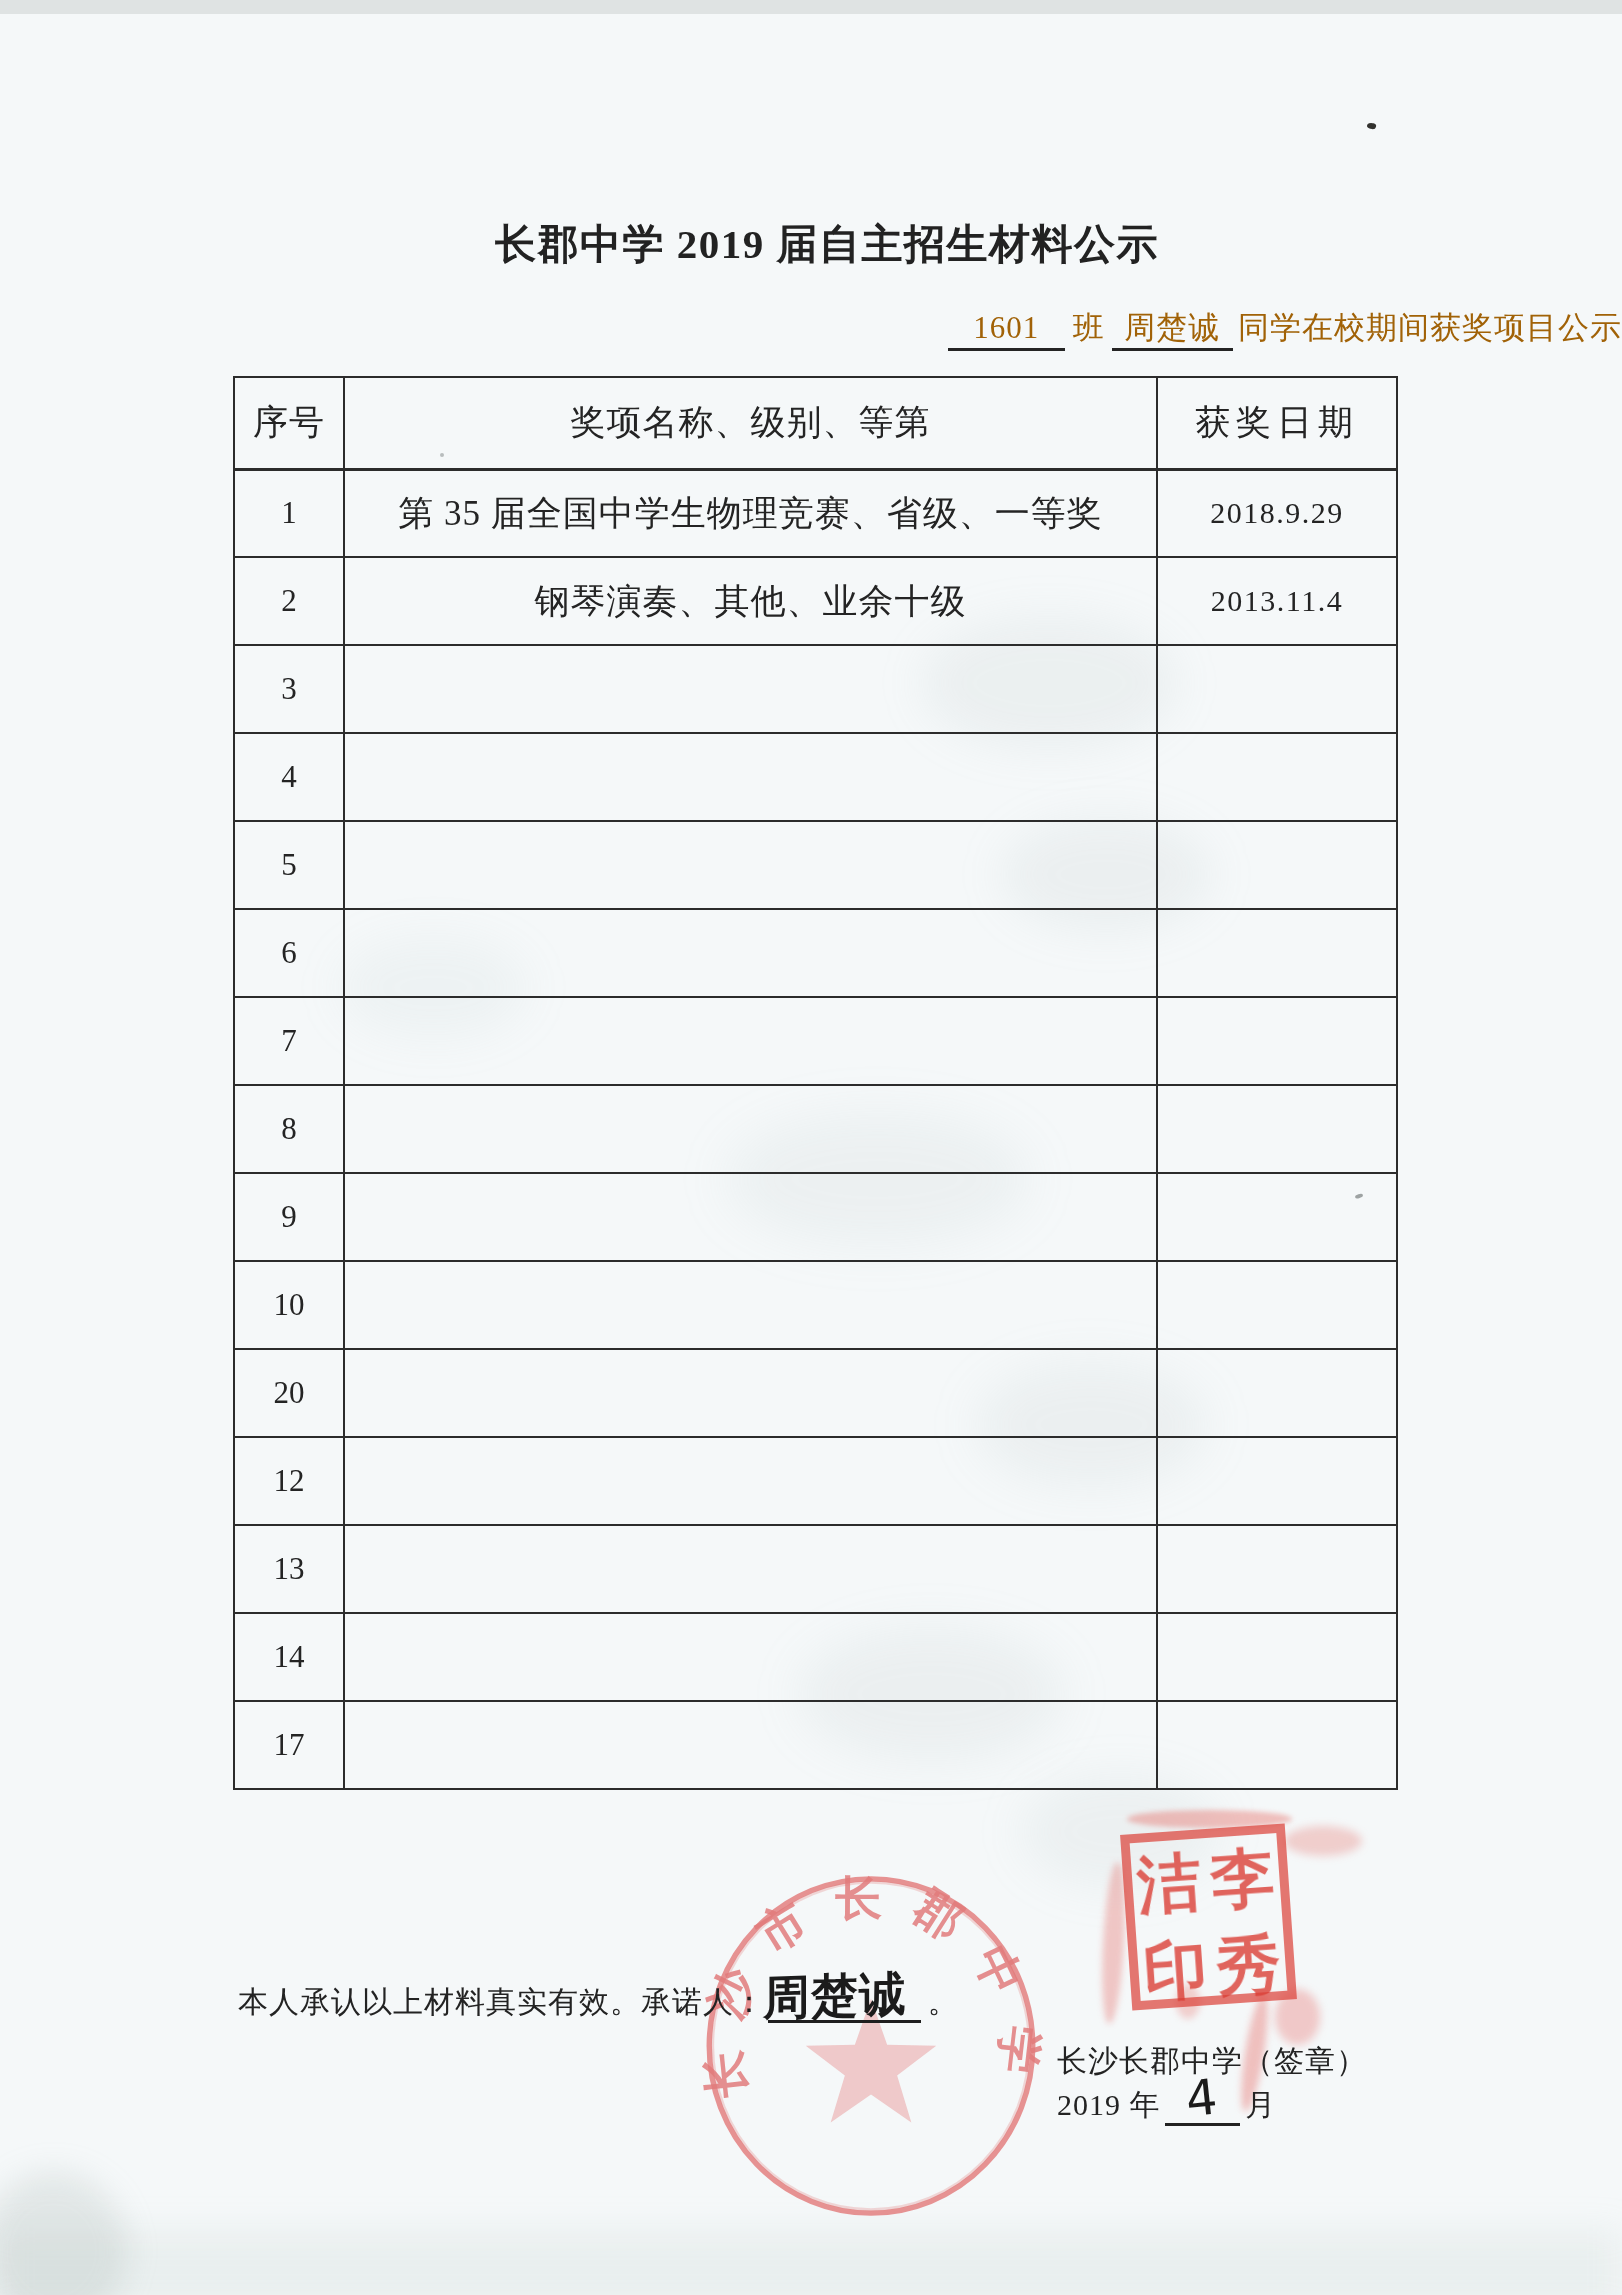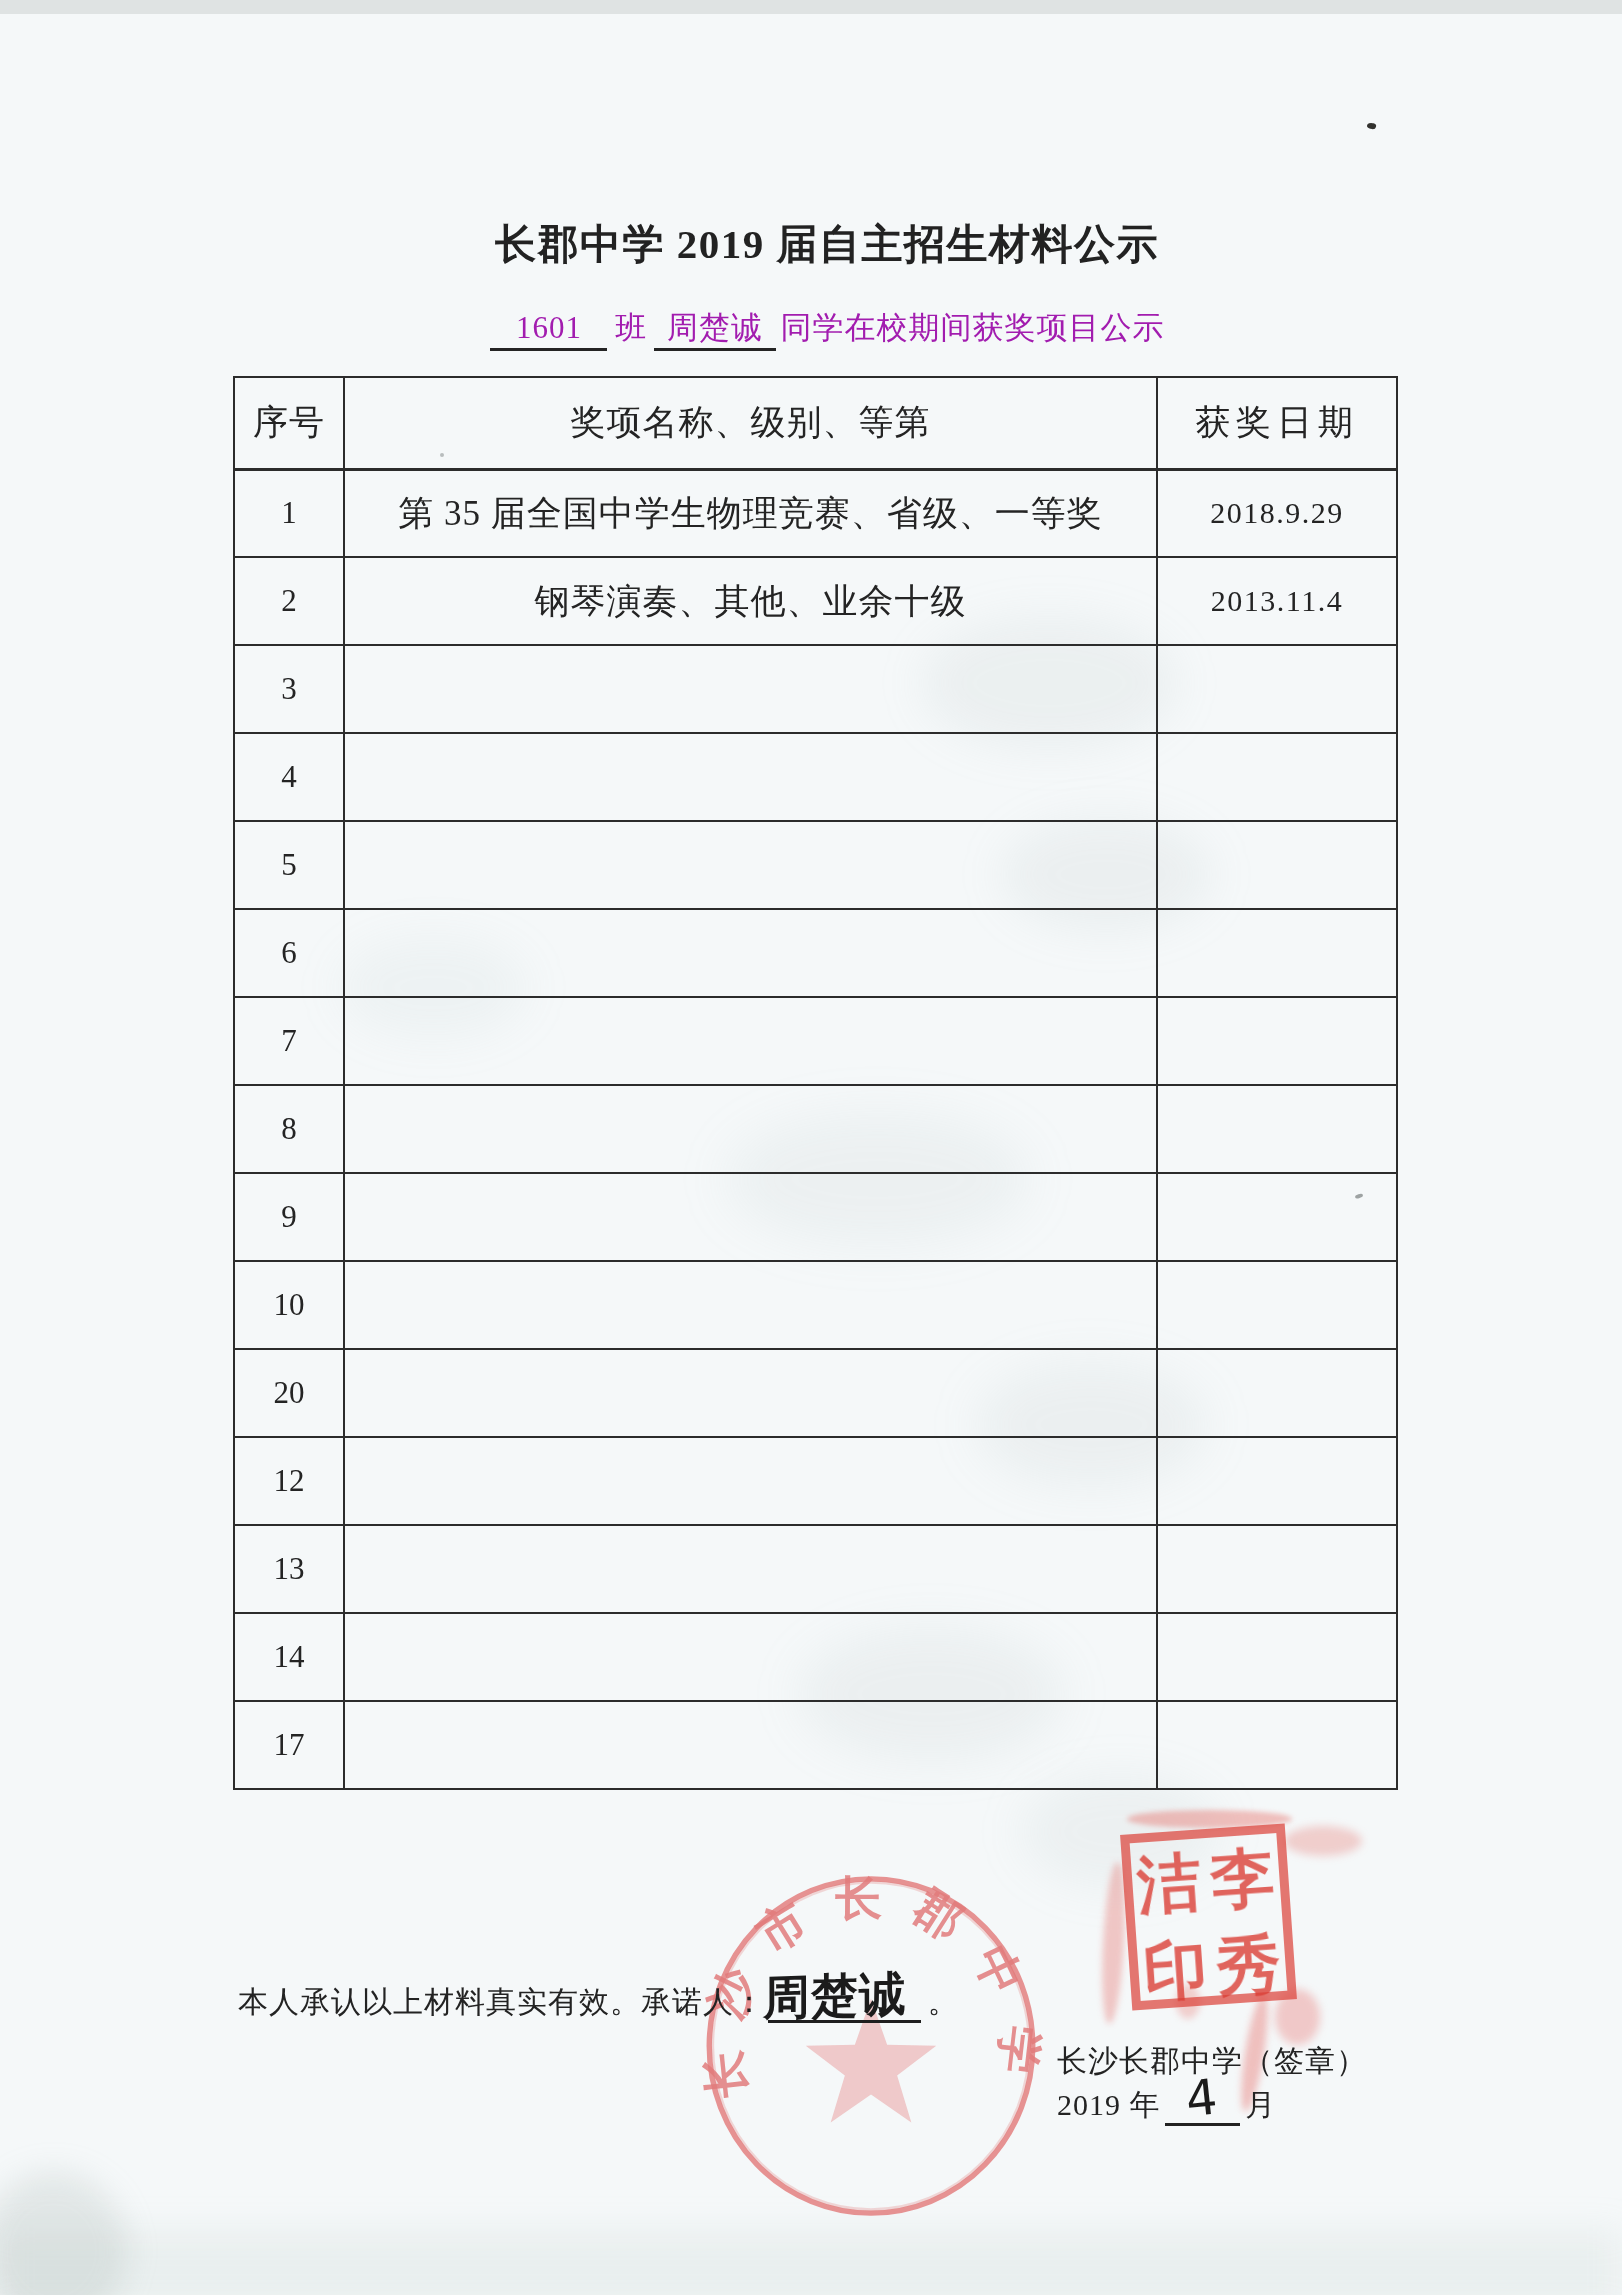--- a/index.html
+++ b/index.html
@@ -25,21 +25,21 @@
   .speck3 { left:440px; top:439px; width:4.4px; height:4.4px; border-radius:50%; background:rgba(110,118,118,.45); }
 
   
   .doc-title {
     position:absolute; top:203px; left:0; right:0; padding-left:32px;
     text-align:center; font-size:41px; font-weight:bold; letter-spacing:1.5px;
     color:#222; white-space:nowrap;
   }
   .doc-subtitle {
     position:absolute; top:293px; left:0; right:0; padding-left:33px;
-    text-align:center; font-size:31px; letter-spacing:1px; white-space:nowrap; color:#a21caf;
+    text-align:right; font-size:31px; letter-spacing:1px; white-space:nowrap; color:#a16207;
   }
   .u-field { border-bottom:3.4px solid #242424; display:inline-block; line-height:1.05; }
   .u-class { padding:0 25.5px 3.9px 25.5px; }
   .u-name  { padding:0 12.8px 3.9px 12.8px; margin-left:6.9px; }
   .sub-label { margin-left:7.8px; }
   .sub-rest  { margin-left:4.9px; }
 
   
   table.award-table {
     position:absolute; left:233px; top:362px; width:1163px;

